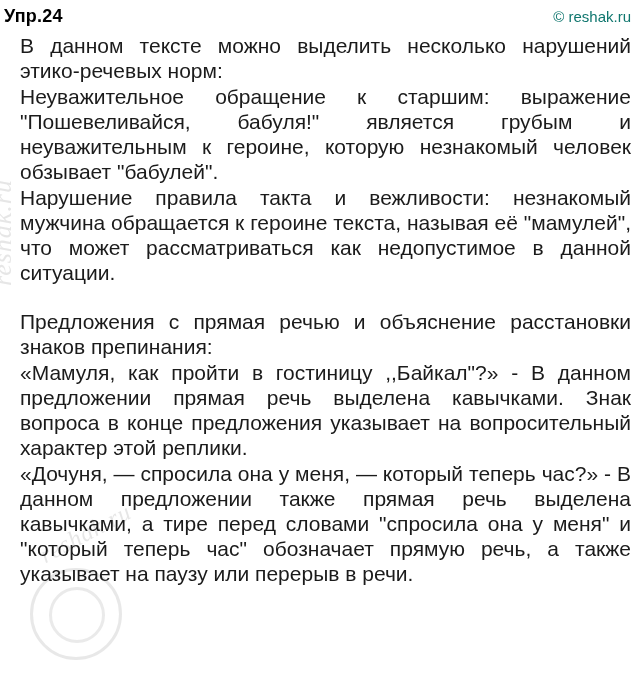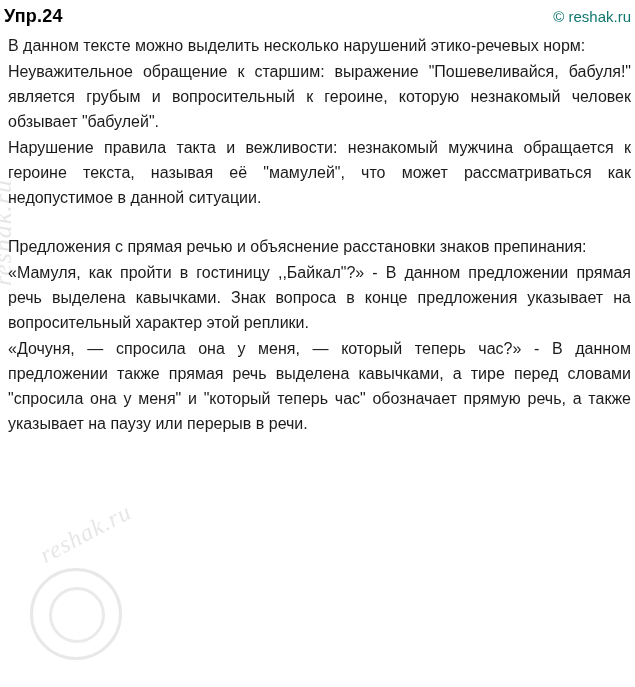--- a/index.html
+++ b/index.html
@@ -36,25 +36,25 @@
   }
   .copyright {
     font-size: 15px;
     color: #0f766e;
   }
   .body-text {
     position: relative;
     z-index: 2;
   }
   .para {
-    font-size: 16px;
+    font-size: 21px;
     line-height: 25px;
     text-align: justify;
     text-justify: inter-word;
-    margin: 0 0 1px 4px;
+    margin: 0 0 1px 16px;
     color: #1b1b1b;
   }
   .para.spacer-after {
     margin-bottom: 24px;
   }
   
   .wm {
     position: absolute;
     color: rgba(140, 140, 140, 0.22);
     font-family: "Liberation Serif", serif;
@@ -108,20 +108,20 @@
   <div class="wm wm-2">reshak.ru</div>
   <div class="wm-circle"></div>
 
   <div class="header-row">
     <div class="exercise-title">Упр.24</div>
     <div class="copyright">© reshak.ru</div>
   </div>
 
   <div class="body-text">
     <p class="para">В данном тексте можно выделить несколько нарушений этико-речевых норм:</p>
-    <p class="para">Неуважительное обращение к старшим: выражение "Пошевеливайся, бабуля!" является грубым и вопросительный к героине, которую незнакомый человек обзывает "бабулей".</p>
+    <p class="para">Неуважительное обращение к старшим: выражение "Пошевеливайся, бабуля!" является грубым и неуважительным к героине, которую незнакомый человек обзывает "бабулей".</p>
     <p class="para spacer-after">Нарушение правила такта и вежливости: незнакомый мужчина обращается к героине текста, называя её "мамулей", что может рассматриваться как недопустимое в данной ситуации.</p>
     <p class="para">Предложения с прямая речью и объяснение расстановки знаков препинания:</p>
     <p class="para">«Мамуля, как пройти в гостиницу ,,Байкал"?» - В данном предложении прямая речь выделена кавычками. Знак вопроса в конце предложения указывает на вопросительный характер этой реплики.</p>
     <p class="para">«Дочуня, — спросила она у меня, — который теперь час?» - В данном предложении также прямая речь выделена кавычками, а тире перед словами "спросила она у меня" и "который теперь час" обозначает прямую речь, а также указывает на паузу или перерыв в речи.</p>
   </div>
 
 </div>
 
 </body></html>

